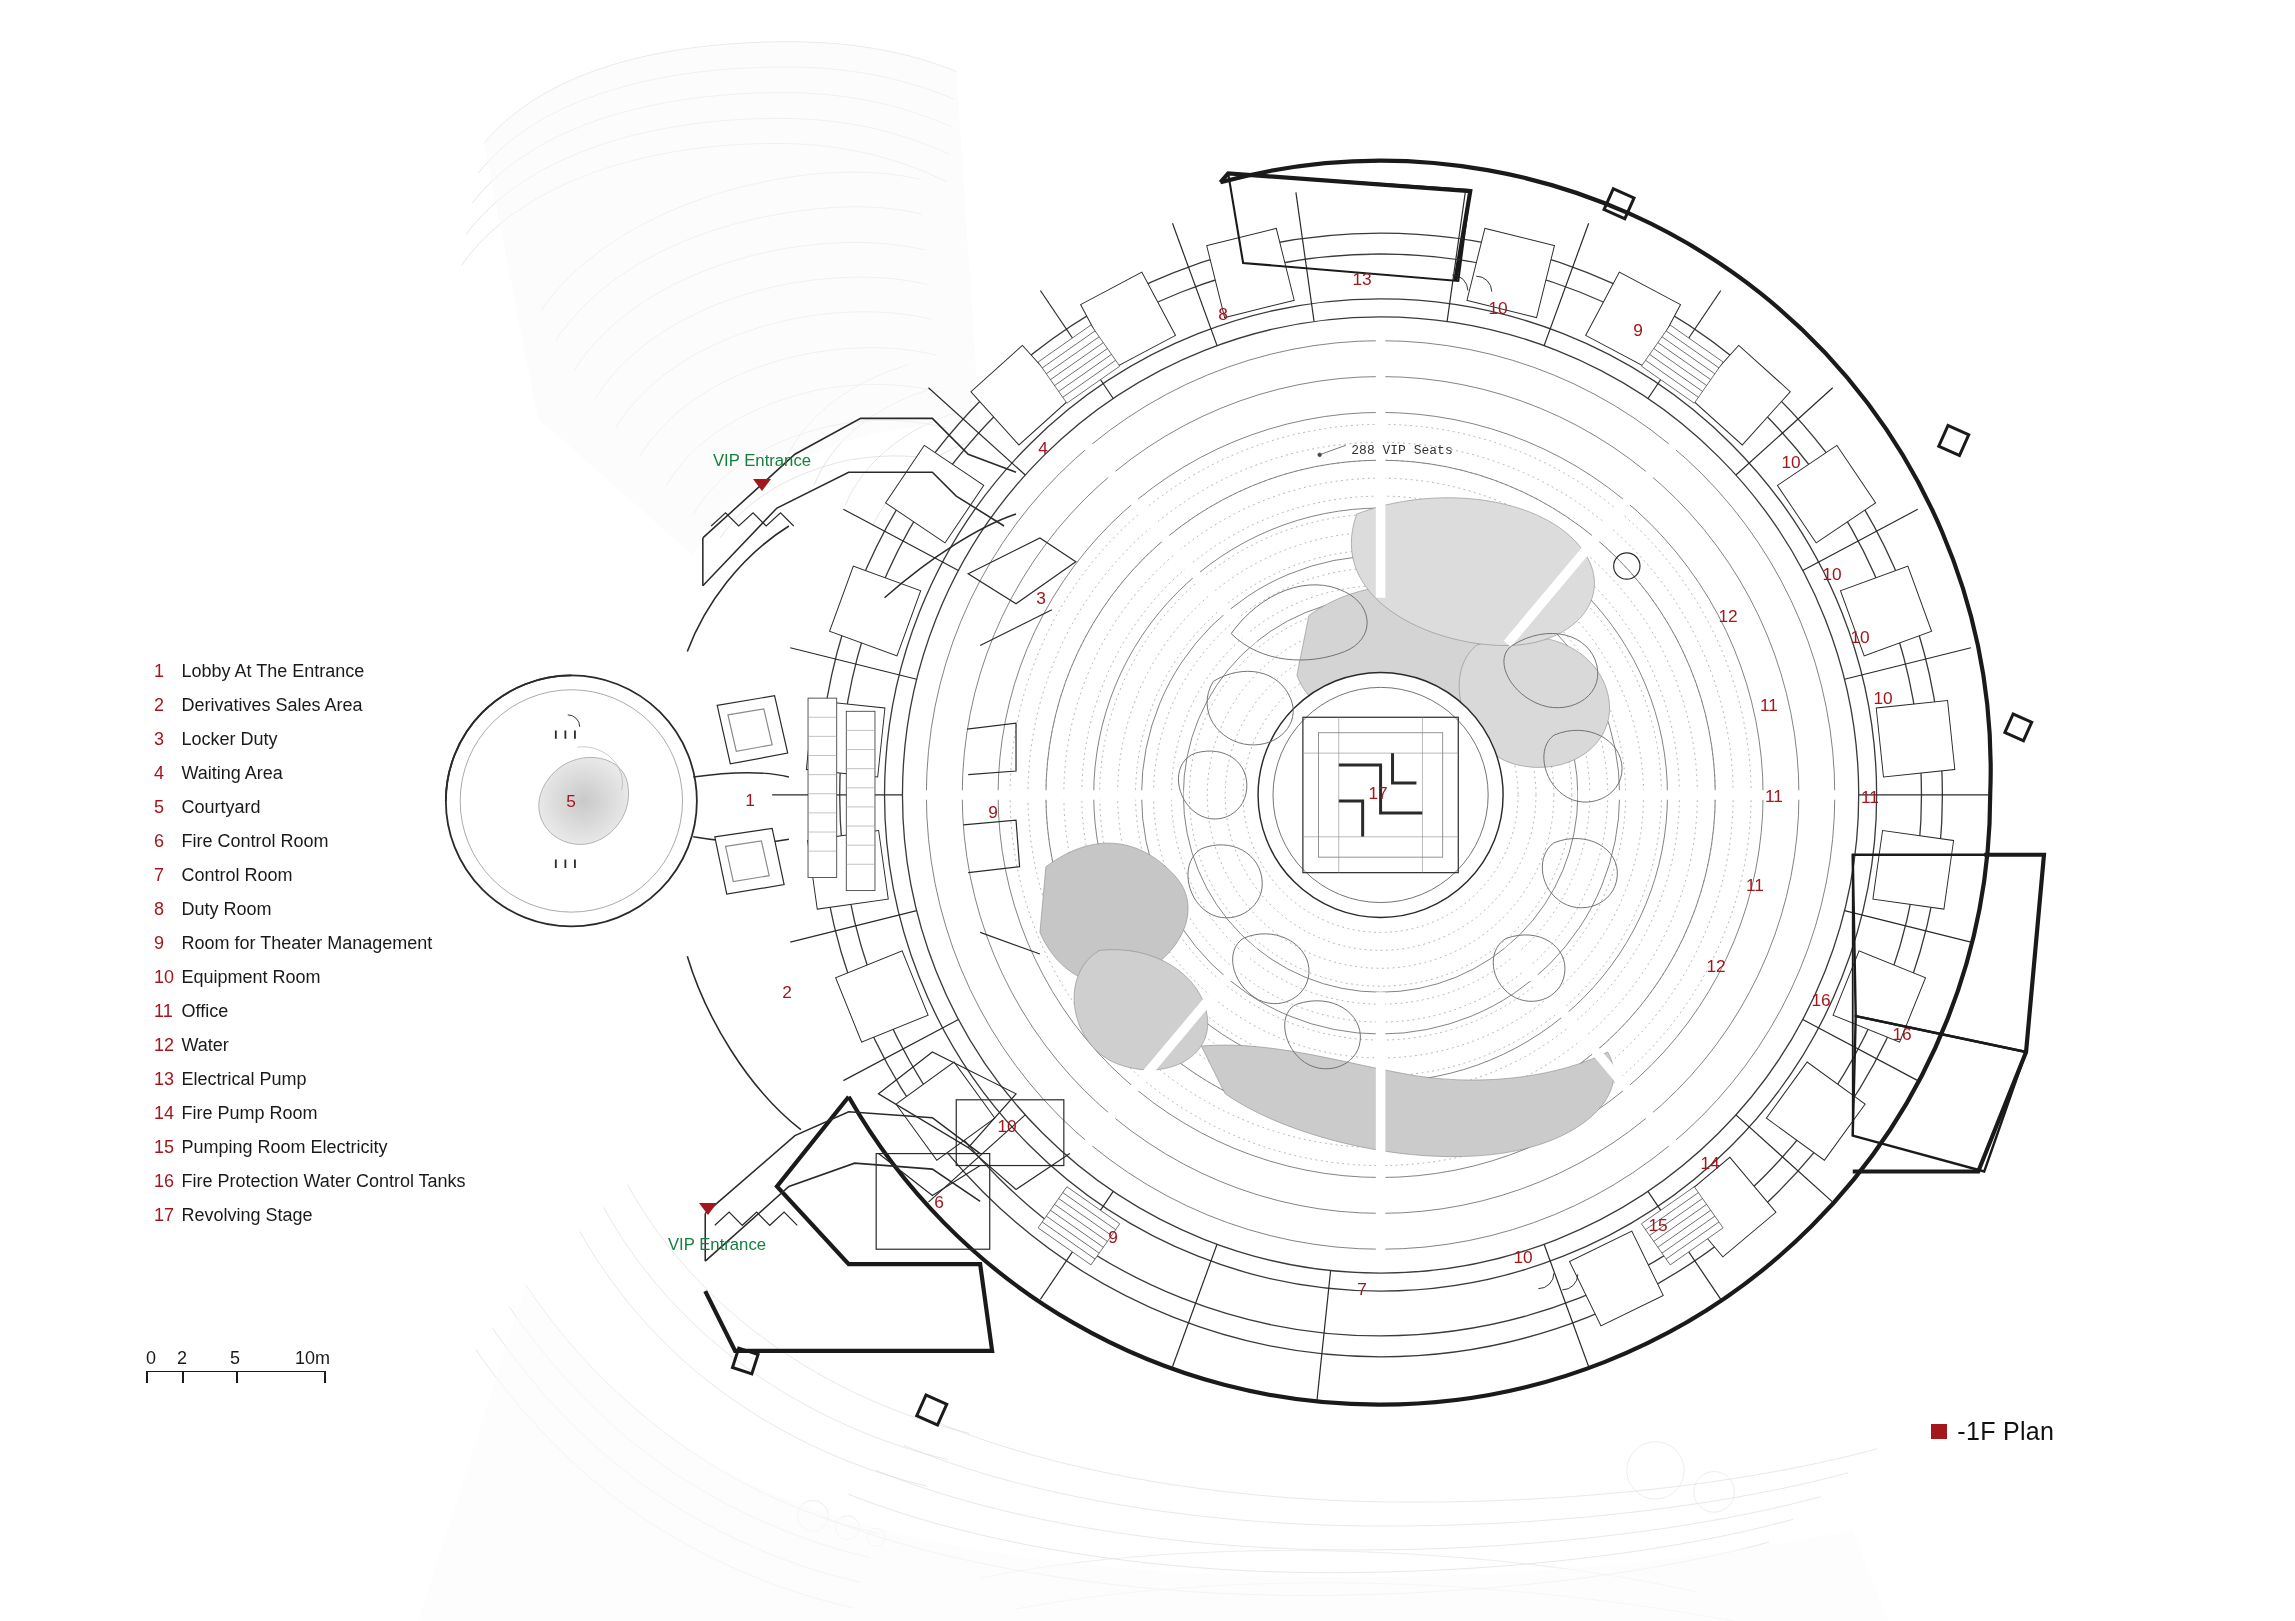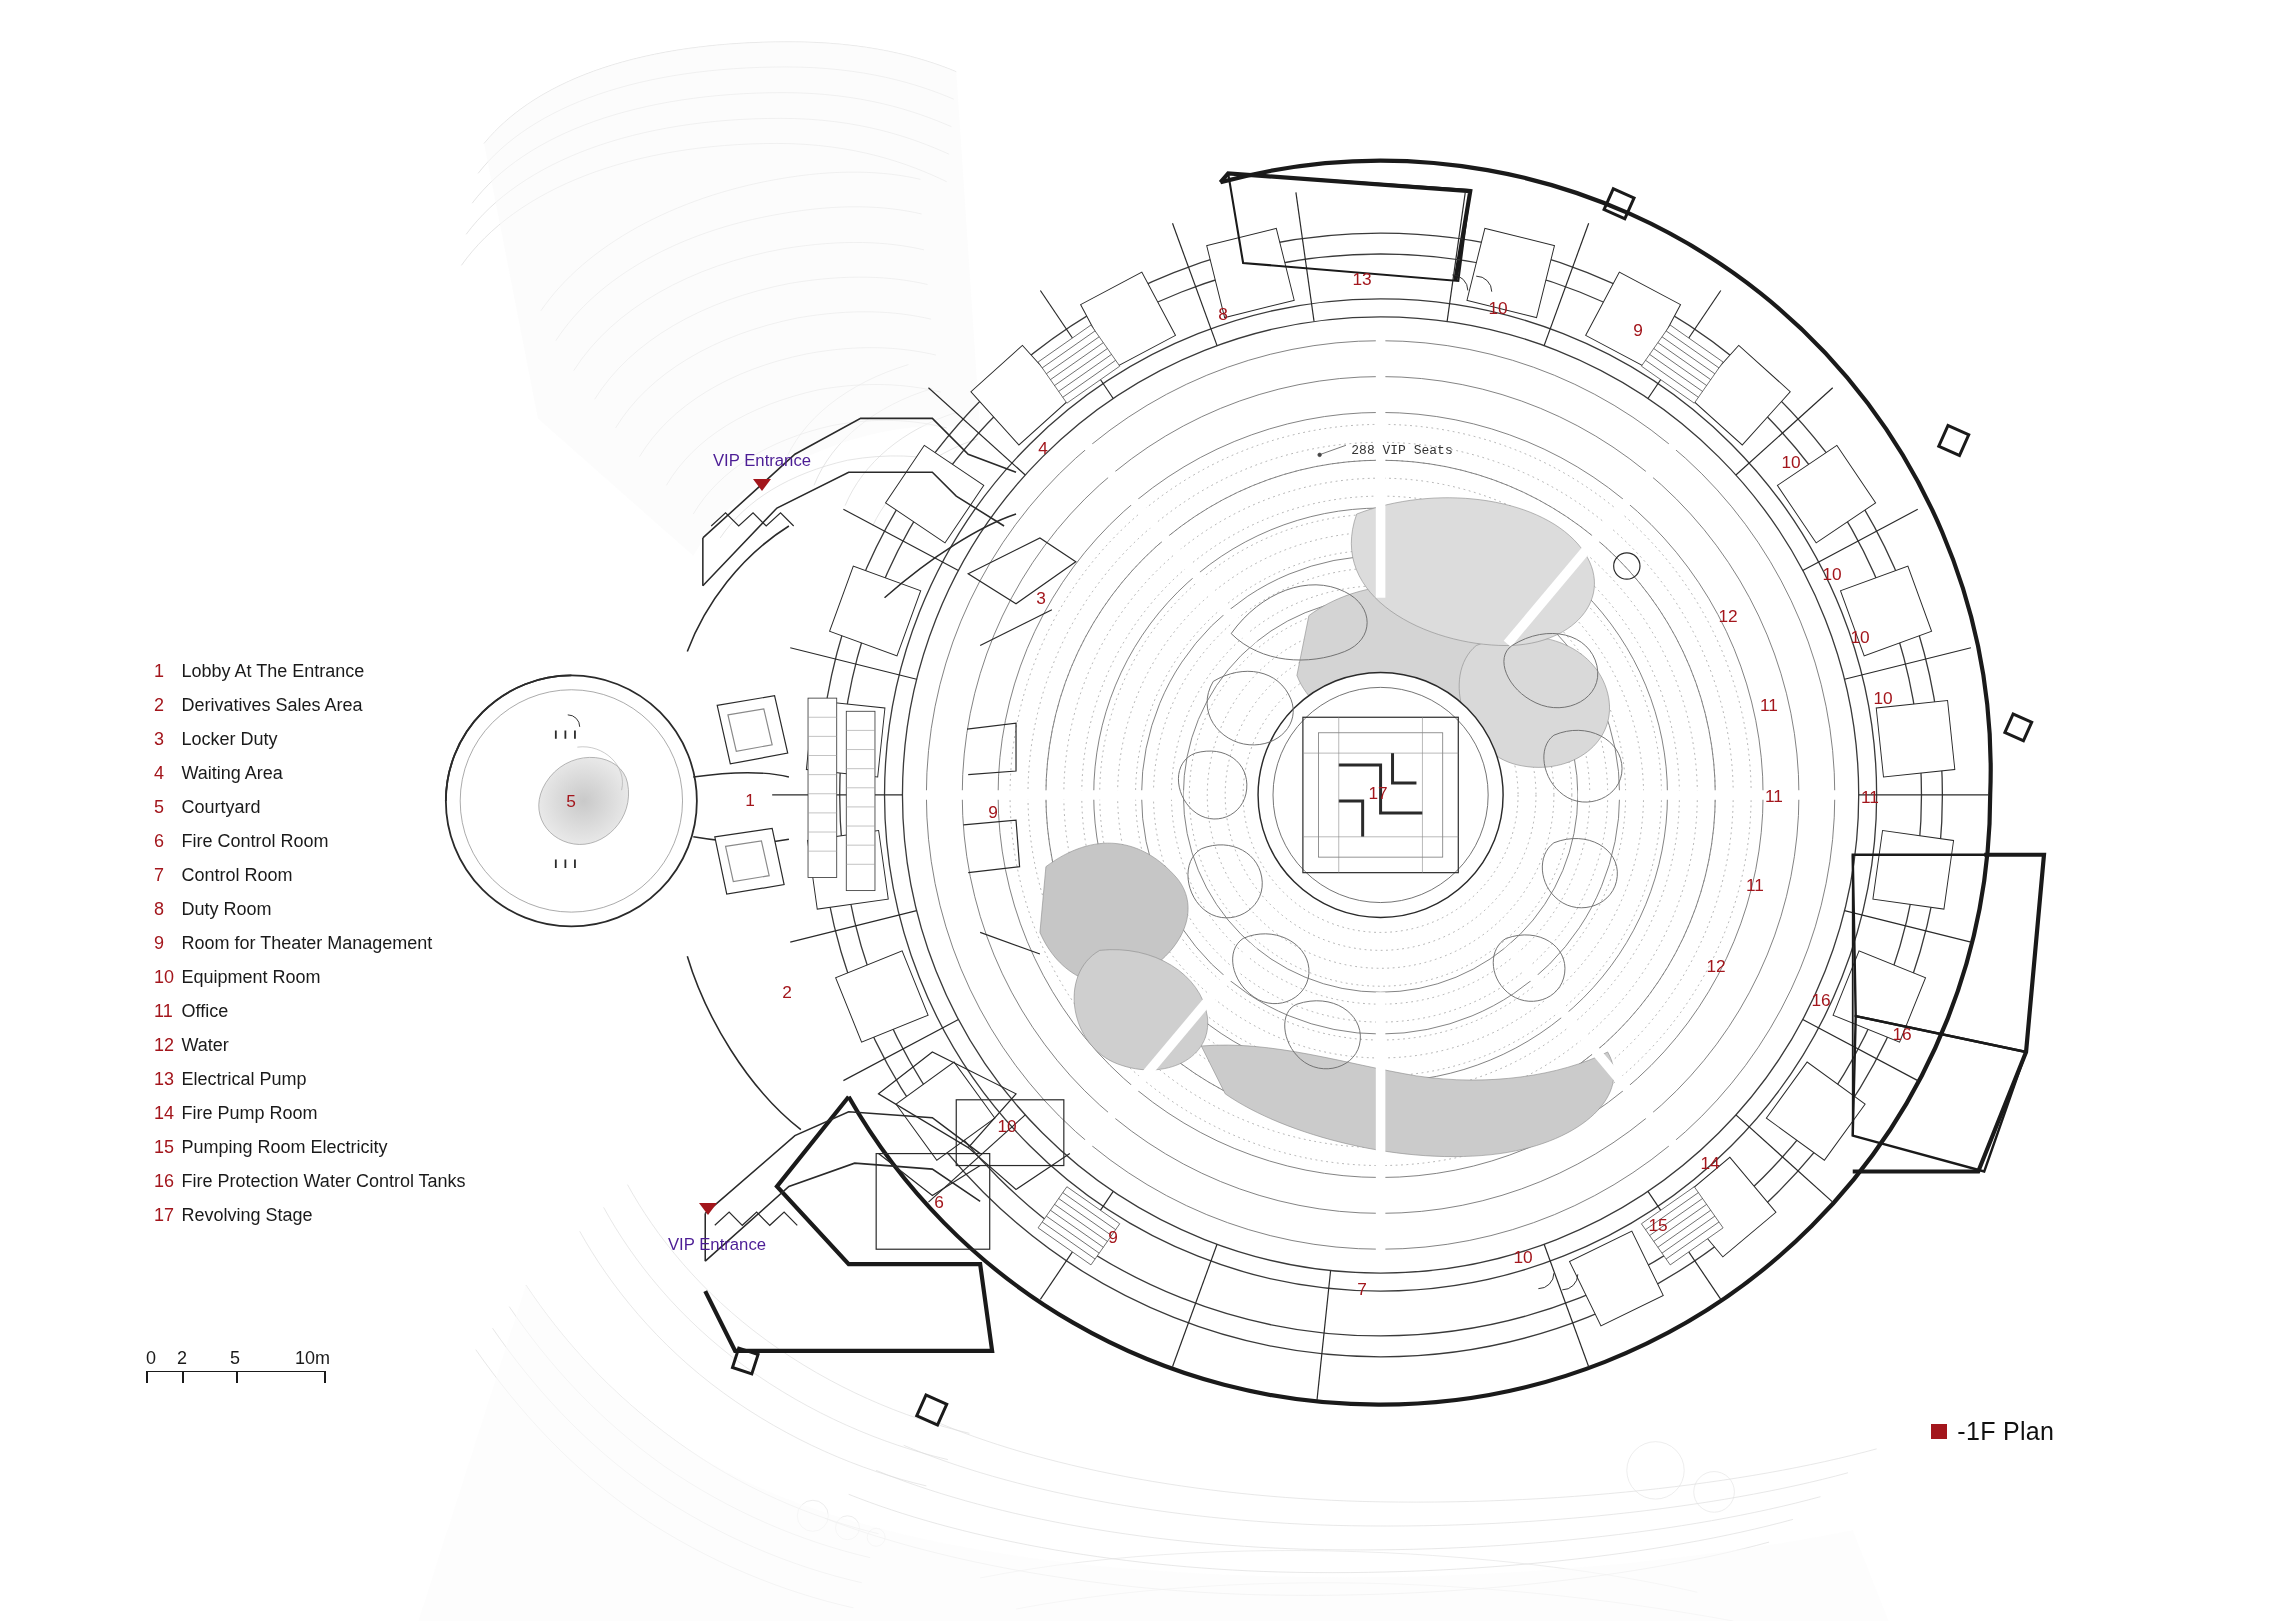--- a/index.html
+++ b/index.html
@@ -123,21 +123,21 @@
   .anno-small {
     position: absolute;
     color: #333;
     font-size: 13px;
     transform: translate(-50%, -50%);
     white-space: nowrap;
     font-family: Liberation Mono, monospace;
   }
   .vip {
     position: absolute;
-    color: #4c1d95;
+    color: #15803d;
     font-size: 16.7px;
     transform: translate(-50%, -50%);
     white-space: nowrap;
   }
   .tri {
     position: absolute;
     width: 0; height: 0;
     border-left: 9px solid transparent;
     border-right: 9px solid transparent;
     border-top: 12px solid #a3161c;

